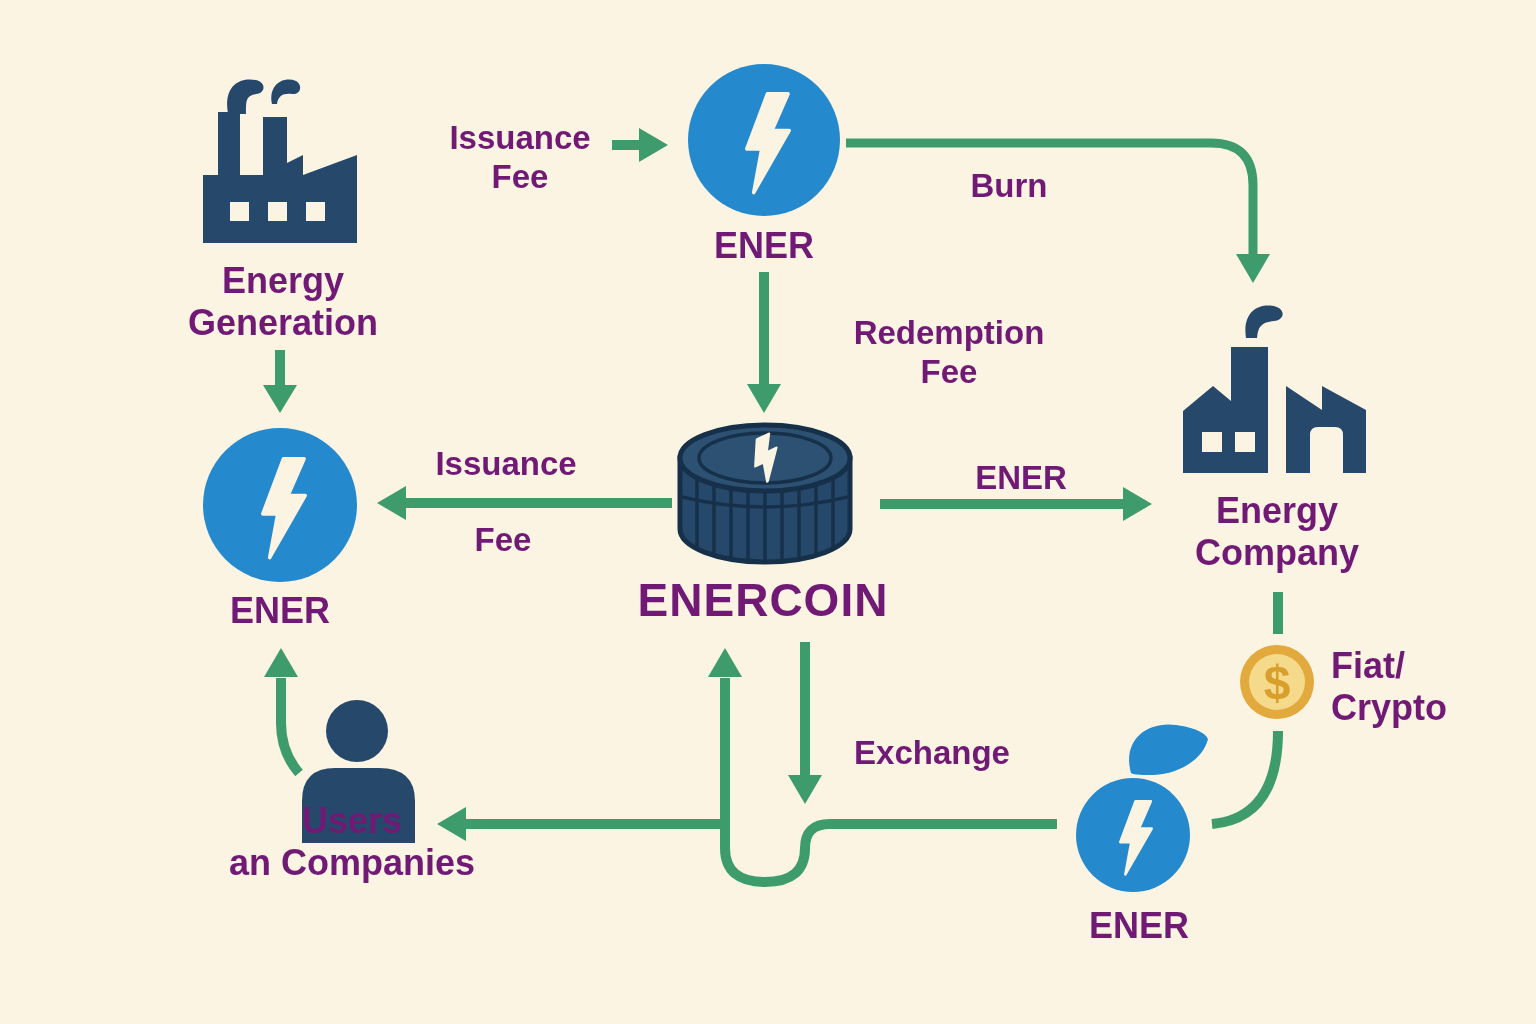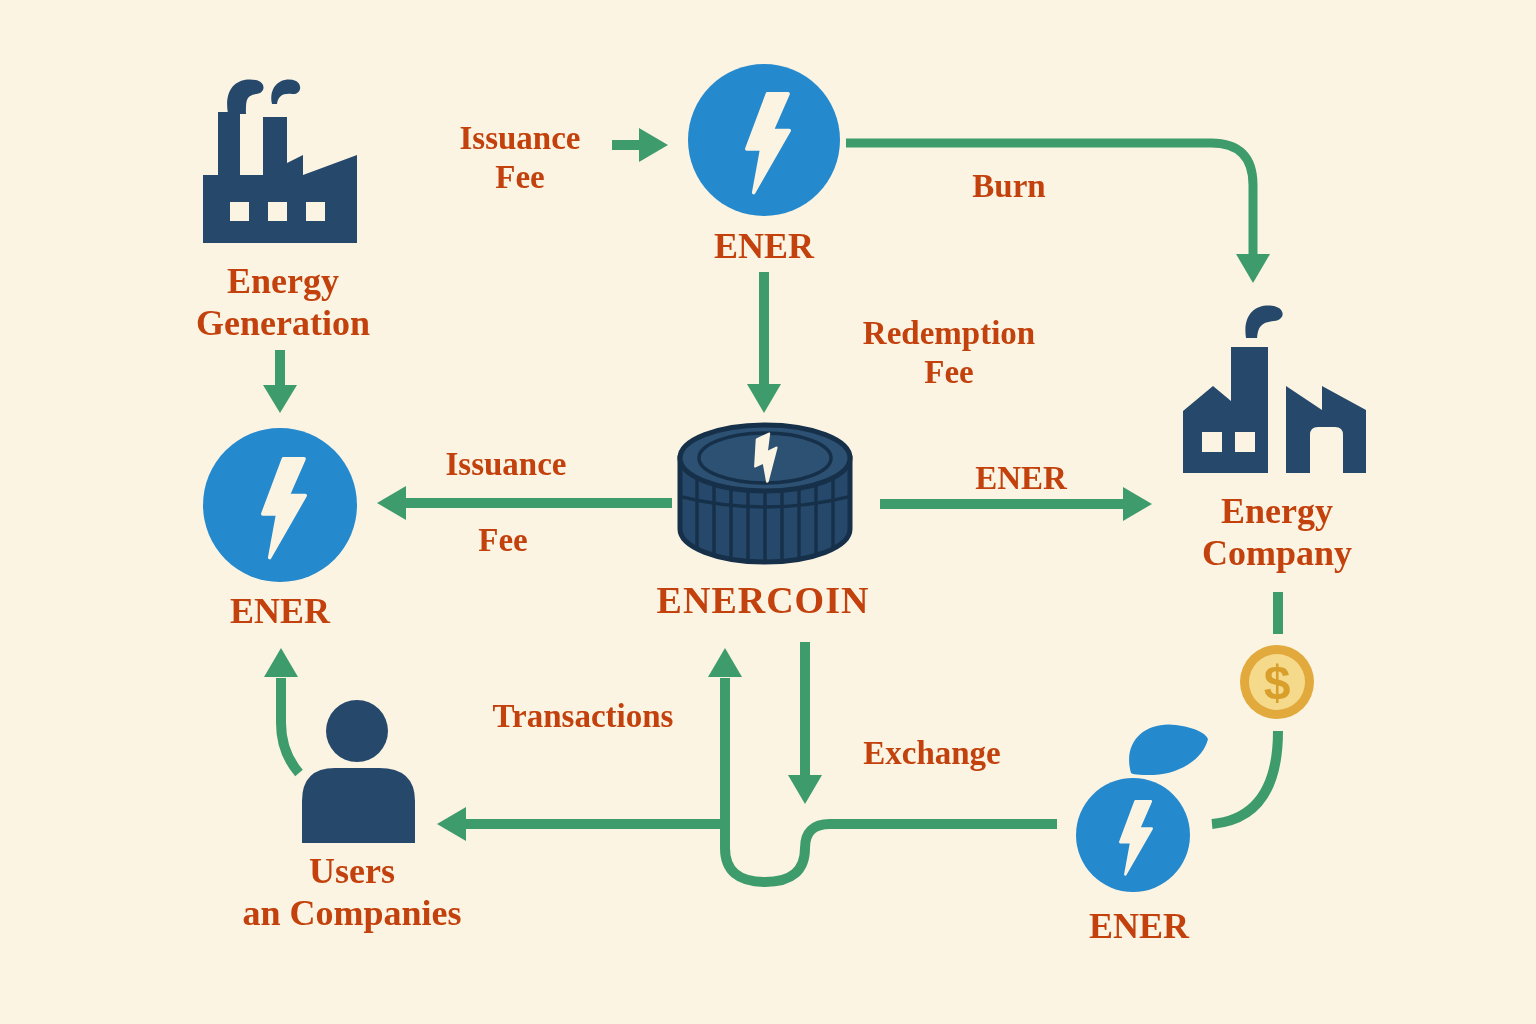--- a/index.html
+++ b/index.html
@@ -14,30 +14,29 @@
     width: 1536px; height: 1024px;
     background: #FBF4E3;
   }
   svg.layer {
     position: absolute; left: 0; top: 0;
     width: 1536px; height: 1024px;
   }
   .lbl {
     position: absolute;
     font-weight: 700;
-    color: #c2410c;
+    color: #701a75;
     text-align: center;
     white-space: pre-line;
     line-height: 1.18;
     transform: translate(-50%, -50%);
-    font-family: Liberation Serif, serif;
   }
   .size-node { font-size: 36px; }
   .size-edge { font-size: 33px; }
-  .size-coin { font-size: 38px; letter-spacing: 1px; }
+  .size-coin { font-size: 46px; letter-spacing: 1px; }
   .lbl.left-align {
     text-align: left;
     transform: translate(0, -50%);
   }
 </style>
 </head>
 <body>
 
 <div class="canvas">
 
@@ -180,20 +179,21 @@
 Fee</div>
   <div class="lbl size-edge" style="left:1009px; top:186px;">Burn</div>
   <div class="lbl size-edge" style="left:949px; top:353px;">Redemption
 Fee</div>
   <div class="lbl size-coin" style="left:763px; top:600px;">ENERCOIN</div>
   <div class="lbl size-edge" style="left:506px; top:464px;">Issuance</div>
   <div class="lbl size-edge" style="left:503px; top:540px;">Fee</div>
   <div class="lbl size-edge" style="left:1021px; top:478px;">ENER</div>
   <div class="lbl size-node" style="left:1277px; top:532px;">Energy
 Company</div>
+  <div class="lbl size-node left-align" style="left:1331px; top:687px;">Fiat/
+Crypto</div>
   <div class="lbl size-node" style="left:280px; top:611px;">ENER</div>
-  <div class="lbl size-node" style="left:352px; top:892px;">Users
+  <div class="lbl size-node" style="left:352px; top:842px;">Users
 an Companies</div>
-  <div class="lbl size-edge" style="left:583px; top:716px;">Transactions</div>
   <div class="lbl size-edge" style="left:932px; top:753px;">Exchange</div>
   <div class="lbl size-node" style="left:1139px; top:926px;">ENER</div>
 
 </div>
 
 </body></html>

